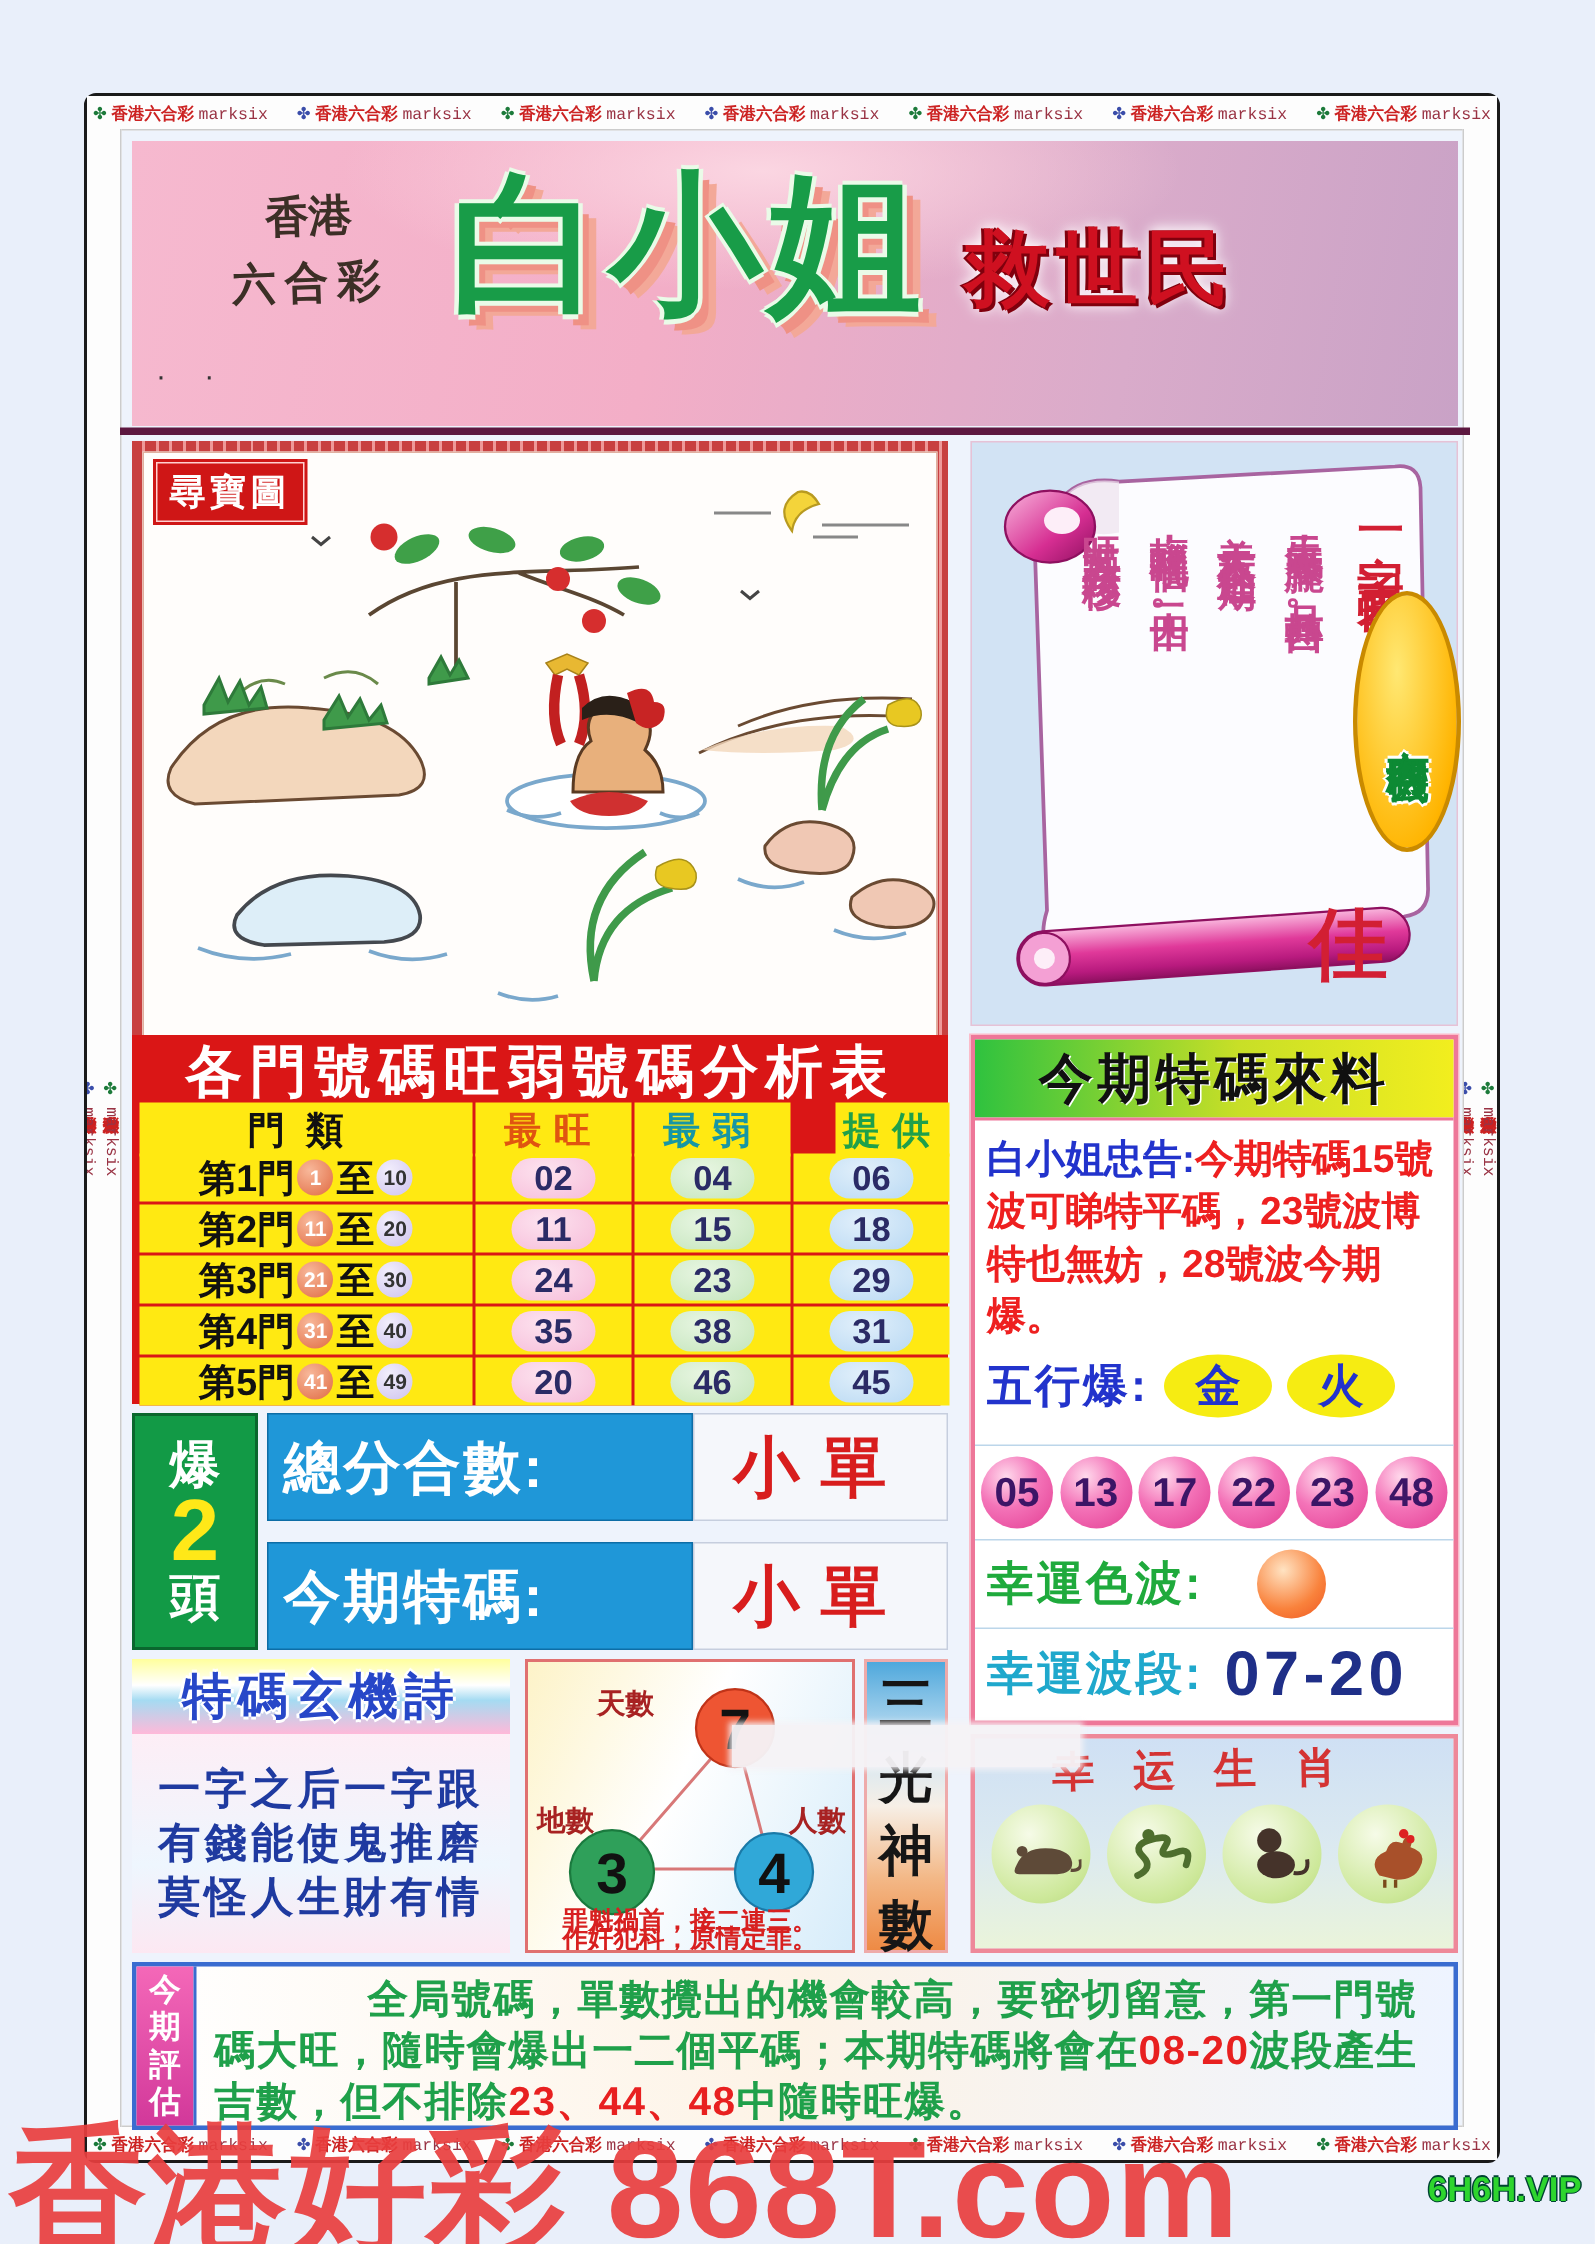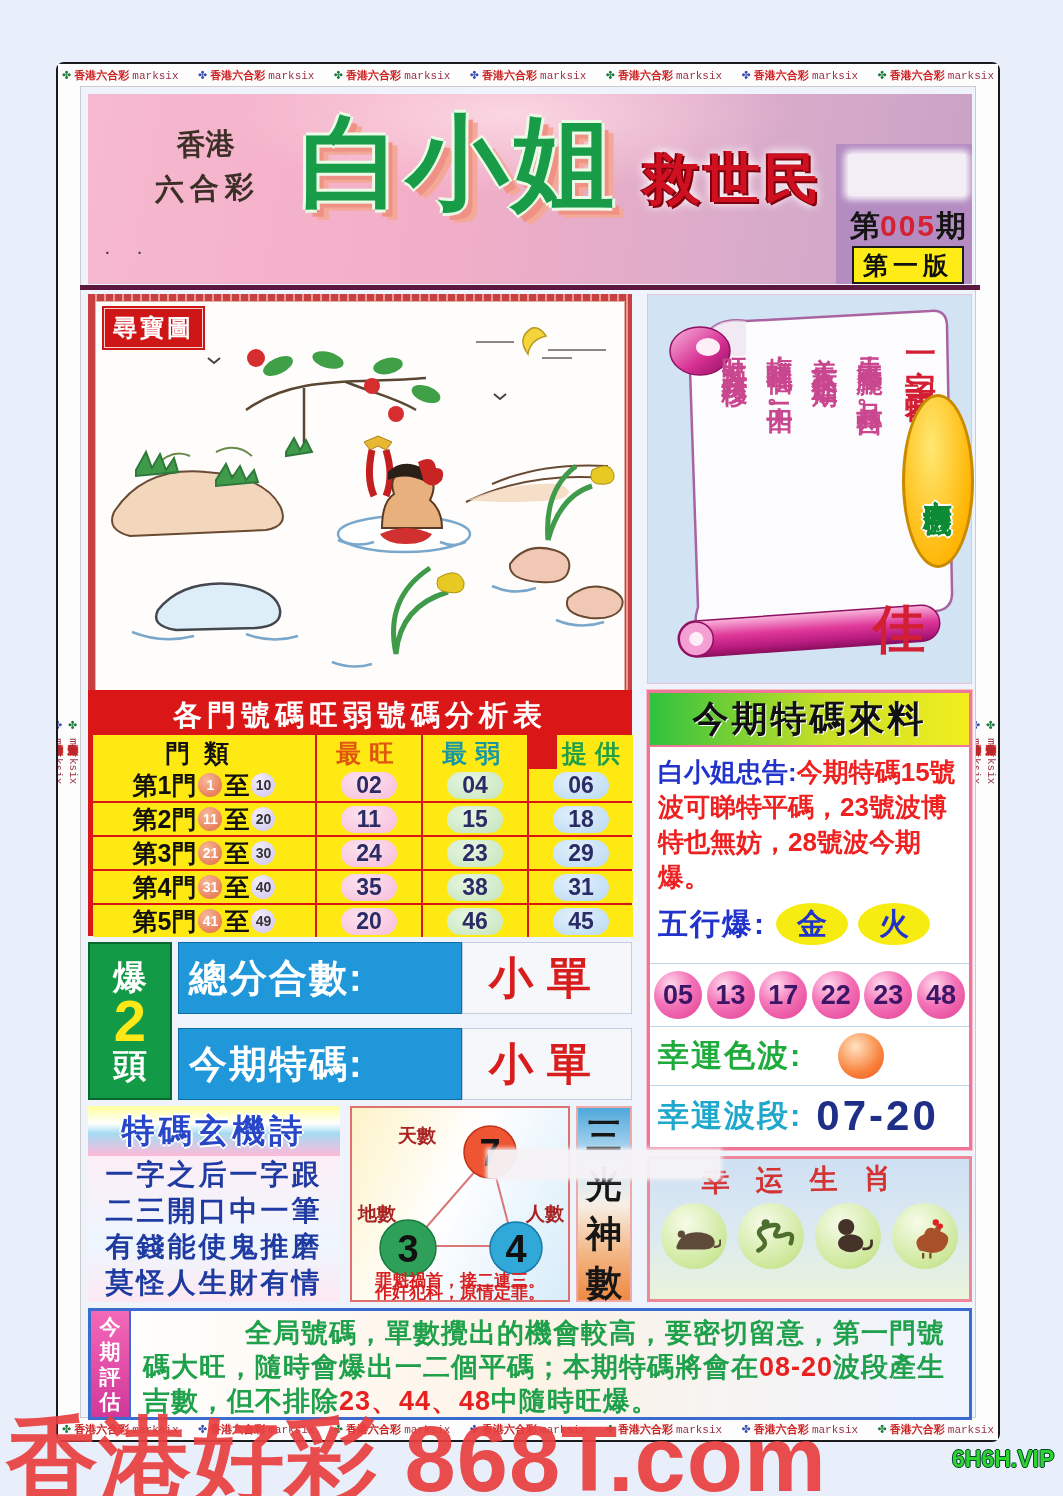--- a/index.html
+++ b/index.html
@@ -55,21 +55,21 @@
   #scroll-head{font-size:31px;font-weight:bold;color:#d21f33;letter-spacing:8px;margin-left:10px;}
   .scroll-line{font-size:26px;font-weight:bold;color:#c9478f;letter-spacing:4px;margin-left:7px;line-height:38px;}
   #scroll-big{position:absolute;right:46px;top:300px;font-size:52px;font-weight:bold;color:#d21f33;z-index:2;}
   #mystery-badge{position:absolute;left:822px;top:308px;width:66px;height:168px;border-radius:50%;
      background:radial-gradient(ellipse at 40% 30%,#ffe873,#ffb400 75%,#e08900);border:3px solid #c98a00;
      display:flex;align-items:center;justify-content:center;z-index:4;}
   #mystery-badge span{writing-mode:vertical-rl;text-orientation:upright;font-size:29px;font-weight:bold;color:#0d8a34;
      text-shadow:-2px 0 #fff,2px 0 #fff,0 -2px #fff,0 2px #fff;letter-spacing:2px;}
   
   #atable{position:absolute;left:8px;top:604px;width:544px;height:246px;box-sizing:border-box;border:5px solid #da1616;background:#da1616;}
-  #atable-title{height:40px;line-height:40px;text-align:center;color:#fff;font-size:29px;font-weight:bold;letter-spacing:5px;}
+  #atable-title{height:40px;line-height:40px;text-align:center;color:#fff;font-size:38px;font-weight:bold;letter-spacing:5px;}
   #atable-grid{background:#ffe912;display:grid;grid-template-columns:222px 104px 104px 104px;grid-auto-rows:32px;gap:2px;background-color:#da1616;}
   #atable-grid > div{background:#ffe912;display:flex;align-items:center;justify-content:center;font-weight:bold;}
   #atable-grid .hrow{font-size:25px;height:36px;}
   .hd-gate{color:#111;letter-spacing:14px;}
   .hd-best{color:#e05510;letter-spacing:8px;}
   .hd-weak{color:#1796a4;letter-spacing:8px;}
   .hd-offer{color:#1ea04a;letter-spacing:8px;margin-left:28px;}
   .gate-cell{font-size:25px;color:#111;gap:2px;}
   .mini{width:24px;height:24px;border-radius:50%;font-size:14px;line-height:24px;text-align:center;flex:0 0 auto;}
   .mini.from{background:radial-gradient(circle at 35% 30%,#f8b89a,#e06a42);color:#fff;}
@@ -186,25 +186,20 @@
   <div id="content">
 
     <div id="header">
       <div class="cloud"></div>
       <div id="brand" class="serif">
         <div>香港</div>
         <div class="l2">六合彩</div>
       </div>
       <div id="maintitle">白小姐</div>
       <div id="subtitle" class="serif">救世民</div>
-      <div id="issue-panel">
-        <div id="erased"></div>
-        <div id="issue-line"><span>第</span><span class="num">005</span><span>期</span></div>
-        <div id="edition">第一版</div>
-      </div>
       <div id="hdots">· ·</div>
     </div>
     <div id="hdivider"></div>
 
     <div id="treasure">
       <div class="inner">
         <div id="treasure-label">尋寶圖</div>
         <svg width="528" height="374" viewBox="0 0 528 374">
 
           <path d="M436 26 q-16 10 -4 26 q2 -14 18 -18 q-6 -10 -14 -8z" fill="#f4d43a" stroke="#b89a20" stroke-width="1.5"></path>
@@ -392,21 +387,20 @@
     </div>
     <div class="bluebar" id="bar2">
       <div class="lab">今期特碼:</div>
       <div class="val">小單</div>
     </div>
 
     <div id="poem">
       <div id="poem-title">特碼玄機詩</div>
       <div id="poem-body">
         <div class="poem-line">一字之后一字跟</div>
-        <div class="poem-line">二三開口中一筆</div>
         <div class="poem-line">有錢能使鬼推磨</div>
         <div class="poem-line">莫怪人生財有情</div>
       </div>
     </div>
 
     <div id="tri">
       <svg width="216" height="192" viewBox="0 0 216 192">
         <path d="M138 46 L58 138 M138 46 L162 138 M58 138 L162 138" stroke="#d87878" stroke-width="2" fill="none"></path>
         <circle cx="138" cy="44" r="26" fill="#ee5533" stroke="#c03318" stroke-width="1.5"></circle>
         <circle cx="56" cy="140" r="28" fill="#2fa05a" stroke="#1a7a3e" stroke-width="1.5"></circle>

